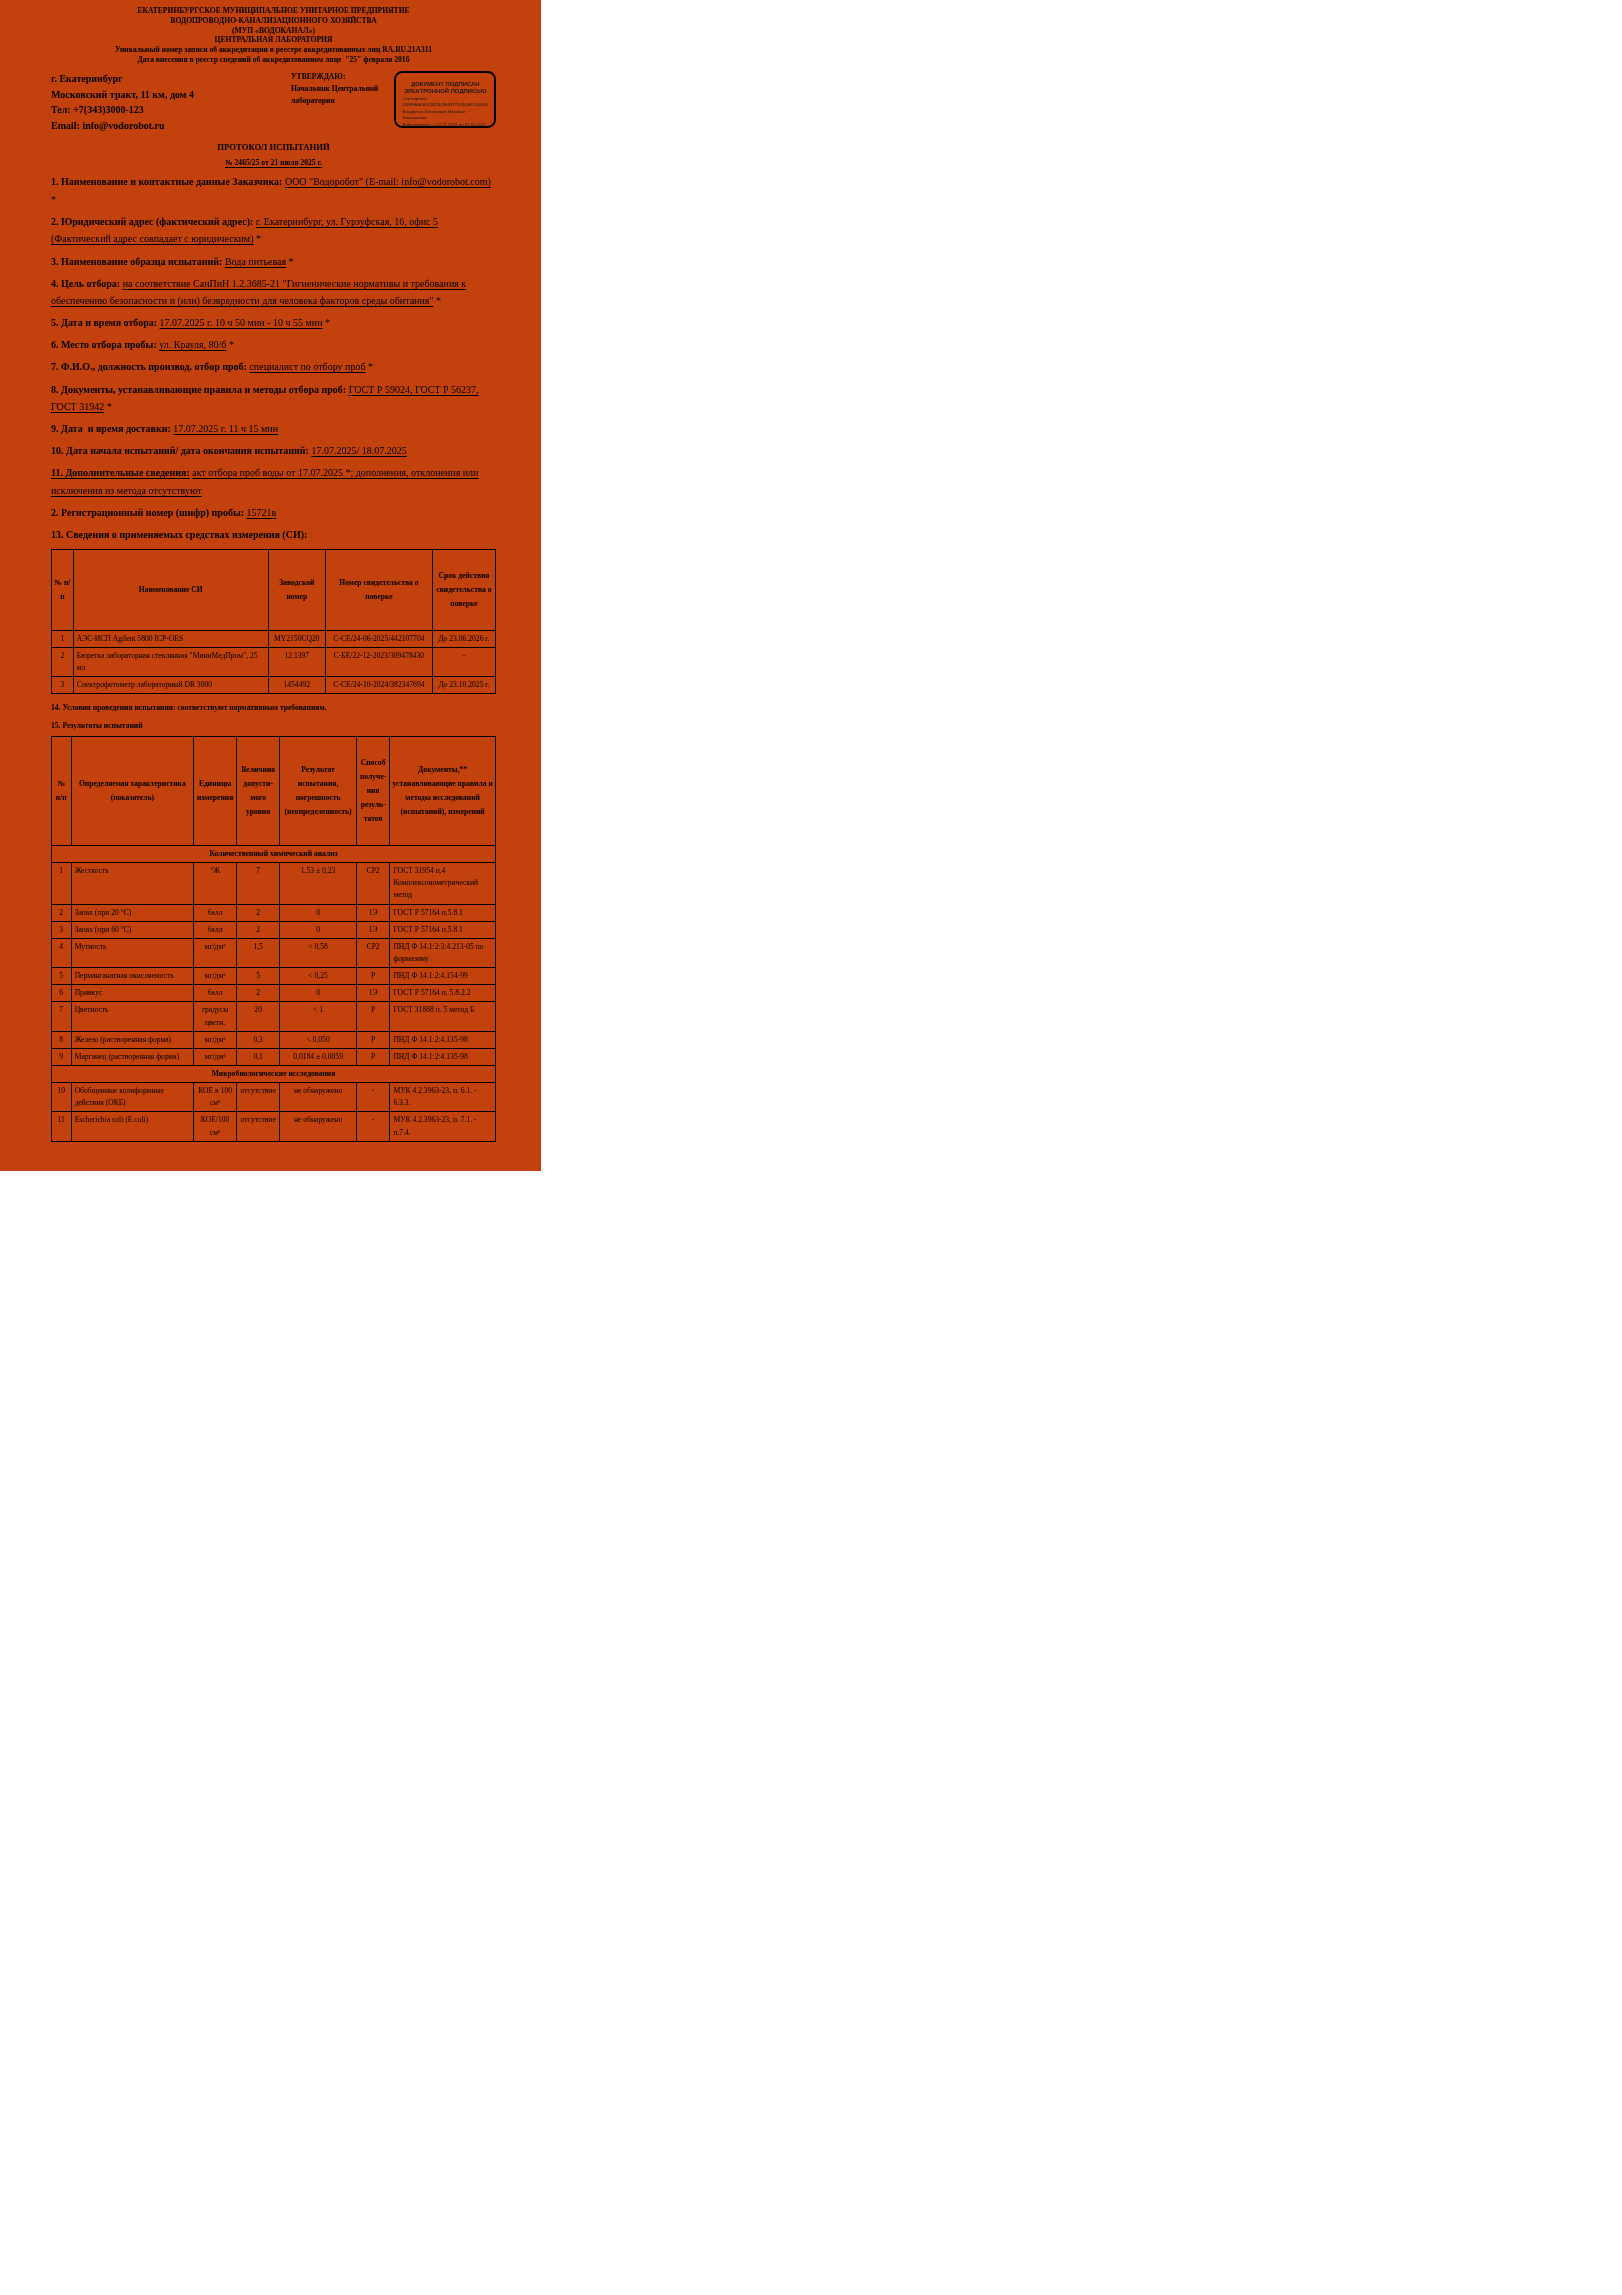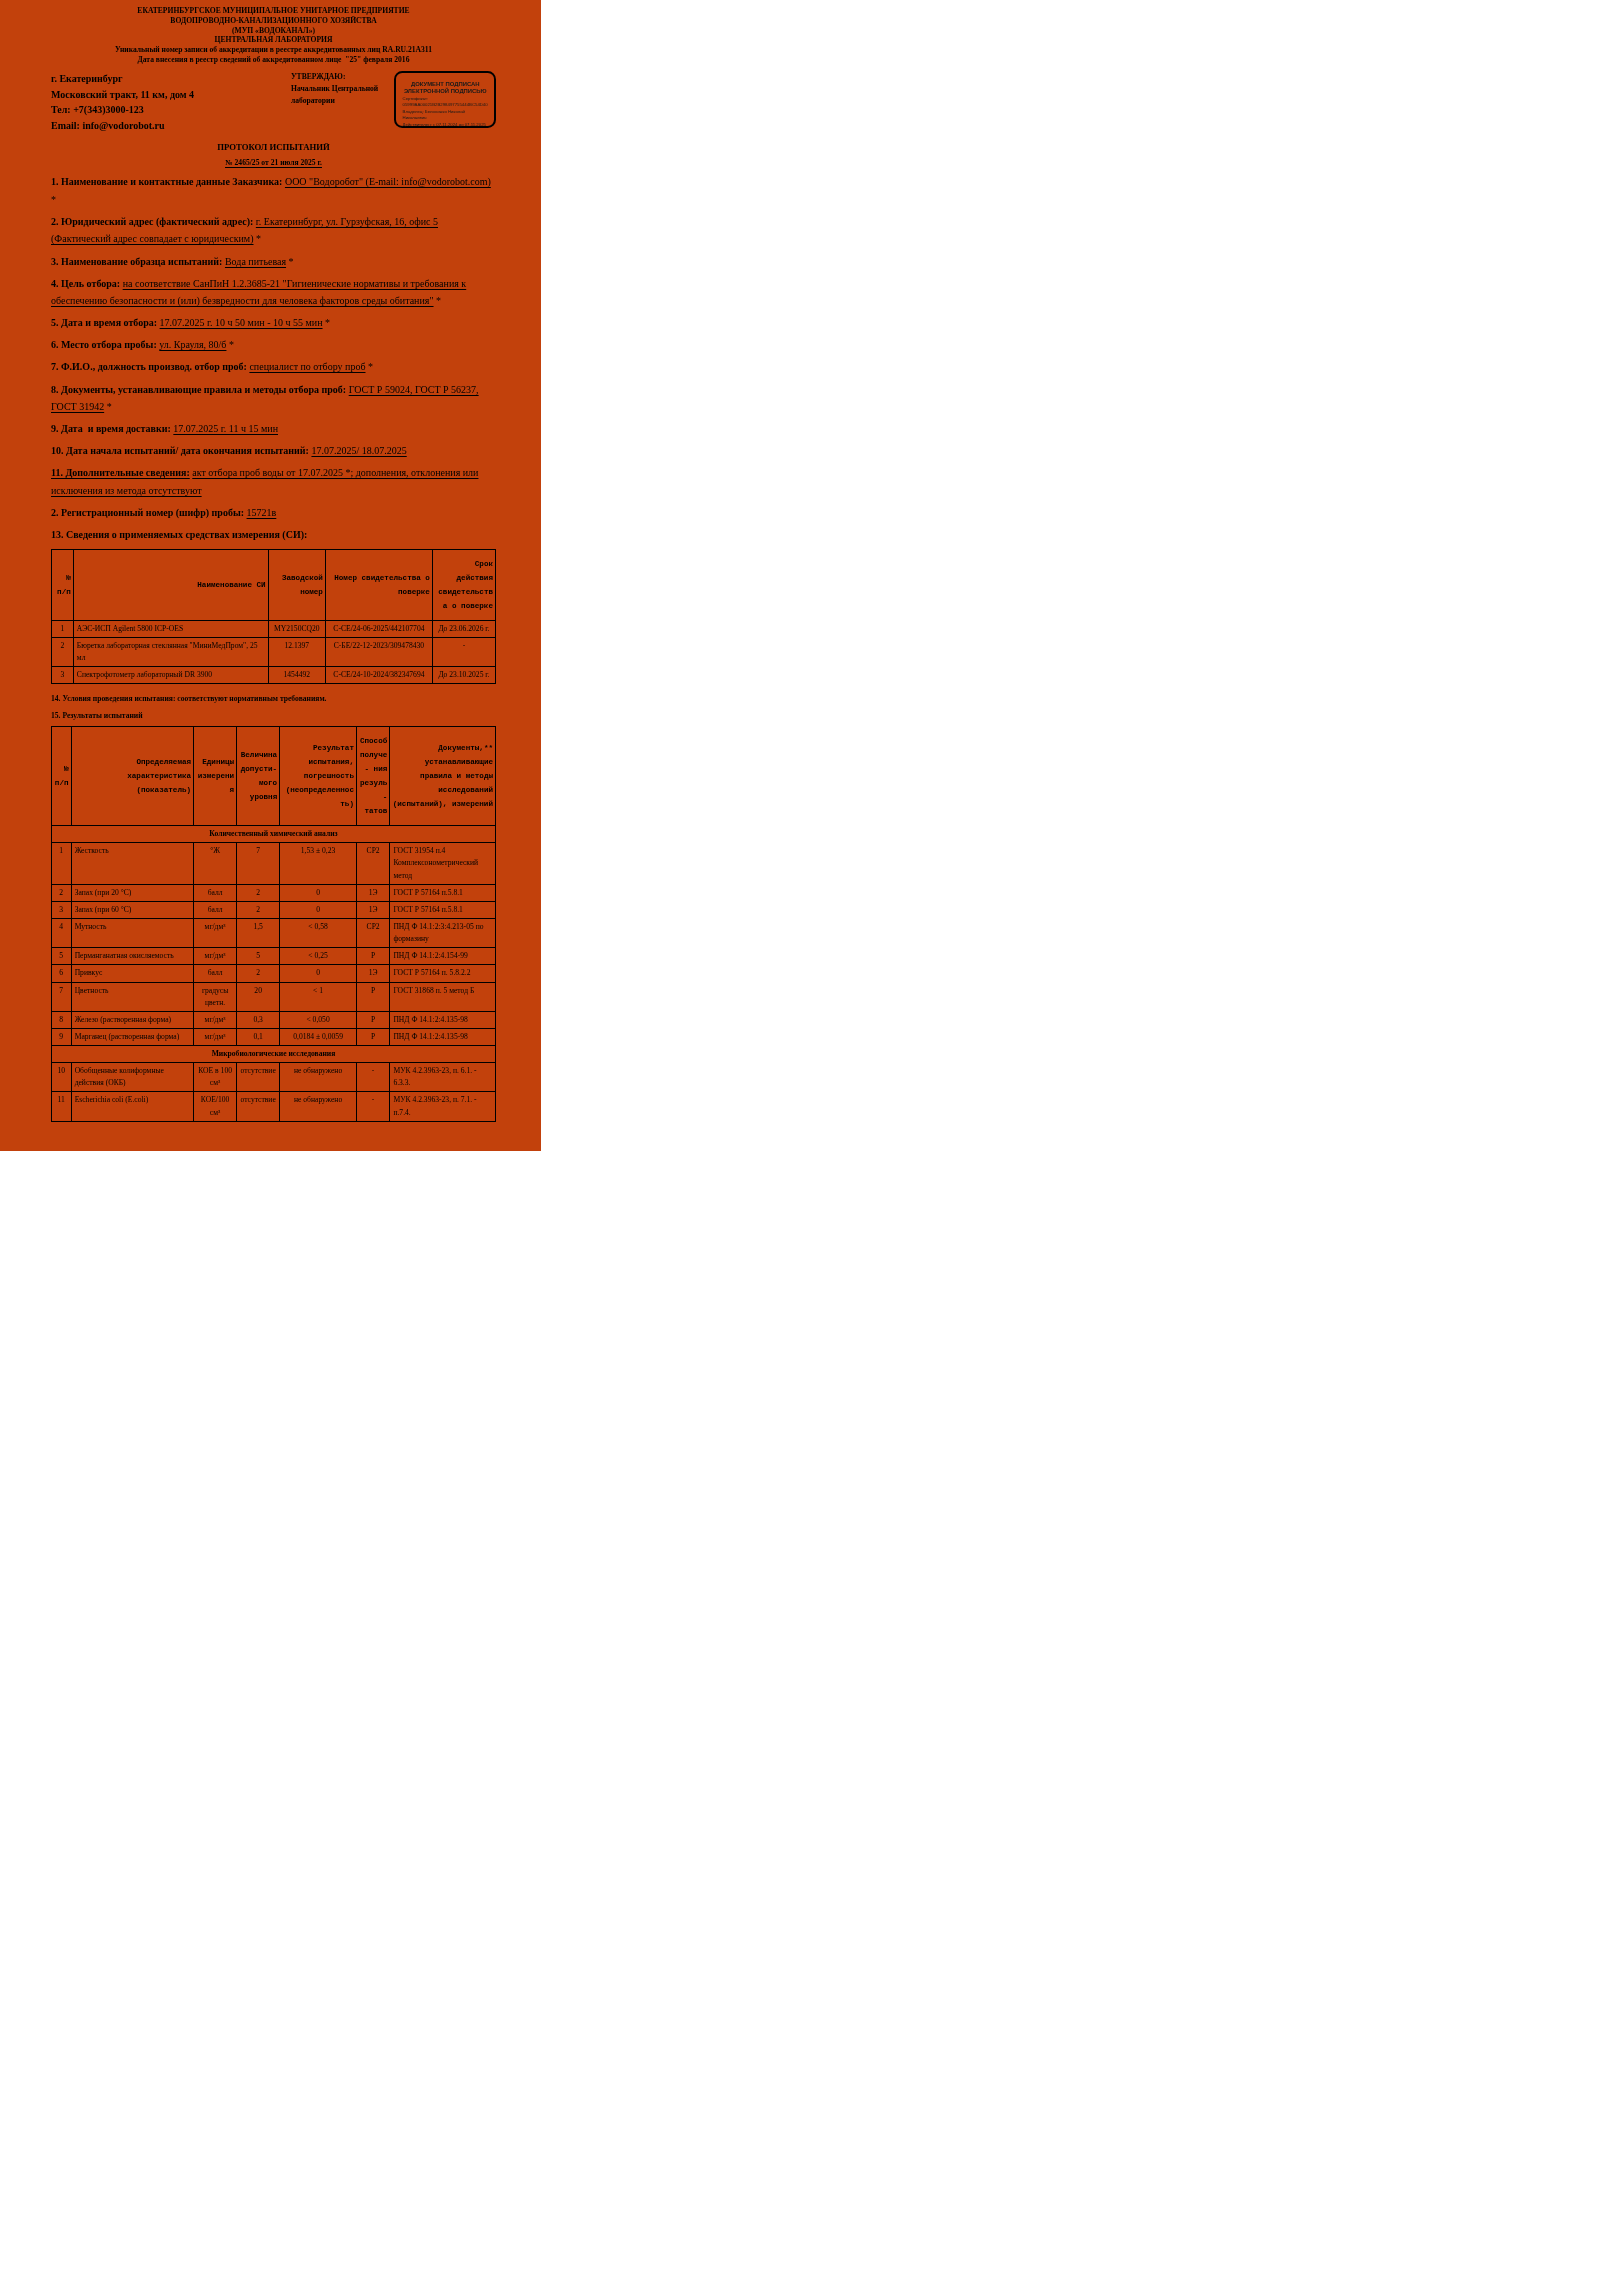--- a/index.html
+++ b/index.html
@@ -31,21 +31,21 @@
   .items{margin-top:6.6px;}
   .item{font-size:10px;line-height:1.75;margin:4.6px 0;}
   .item-label{font-weight:bold;white-space:pre-wrap;}
   .u{text-decoration:underline;text-decoration-thickness:0.8px;text-underline-offset:2px;}
   .sec{font-weight:bold;font-size:7.6px;margin:8.2px 0 6.1px;}
 
   
   .doc-table{width:100%;border-collapse:collapse;border:1.5px solid #000;margin:5.1px 0 9.2px;table-layout:fixed;}
   .doc-table th,.doc-table td{border-left:0.5px solid #000;border-right:0.5px solid #000;
       border-top:1.5px solid #000;border-bottom:1.5px solid #000;font-size:7.6px;word-wrap:break-word;}
-  .doc-table th{font-weight:bold;text-align:right;vertical-align:middle;line-height:1.85;padding:7px 2px;font-family:Liberation Mono, monospace;}
+  .doc-table th{font-weight:bold;text-align:center;vertical-align:middle;line-height:1.85;padding:19px 2px;}
   .doc-table td{vertical-align:top;line-height:1.6;padding:2px 3.1px;}
   .c{text-align:center;}
   .l{text-align:left;}
   .section-td{text-align:center;font-weight:bold;padding:1.5px 1px;font-family:Liberation Serif, serif;}
 </style>
 </head>
 <body>
 
 <div class="page">
 

